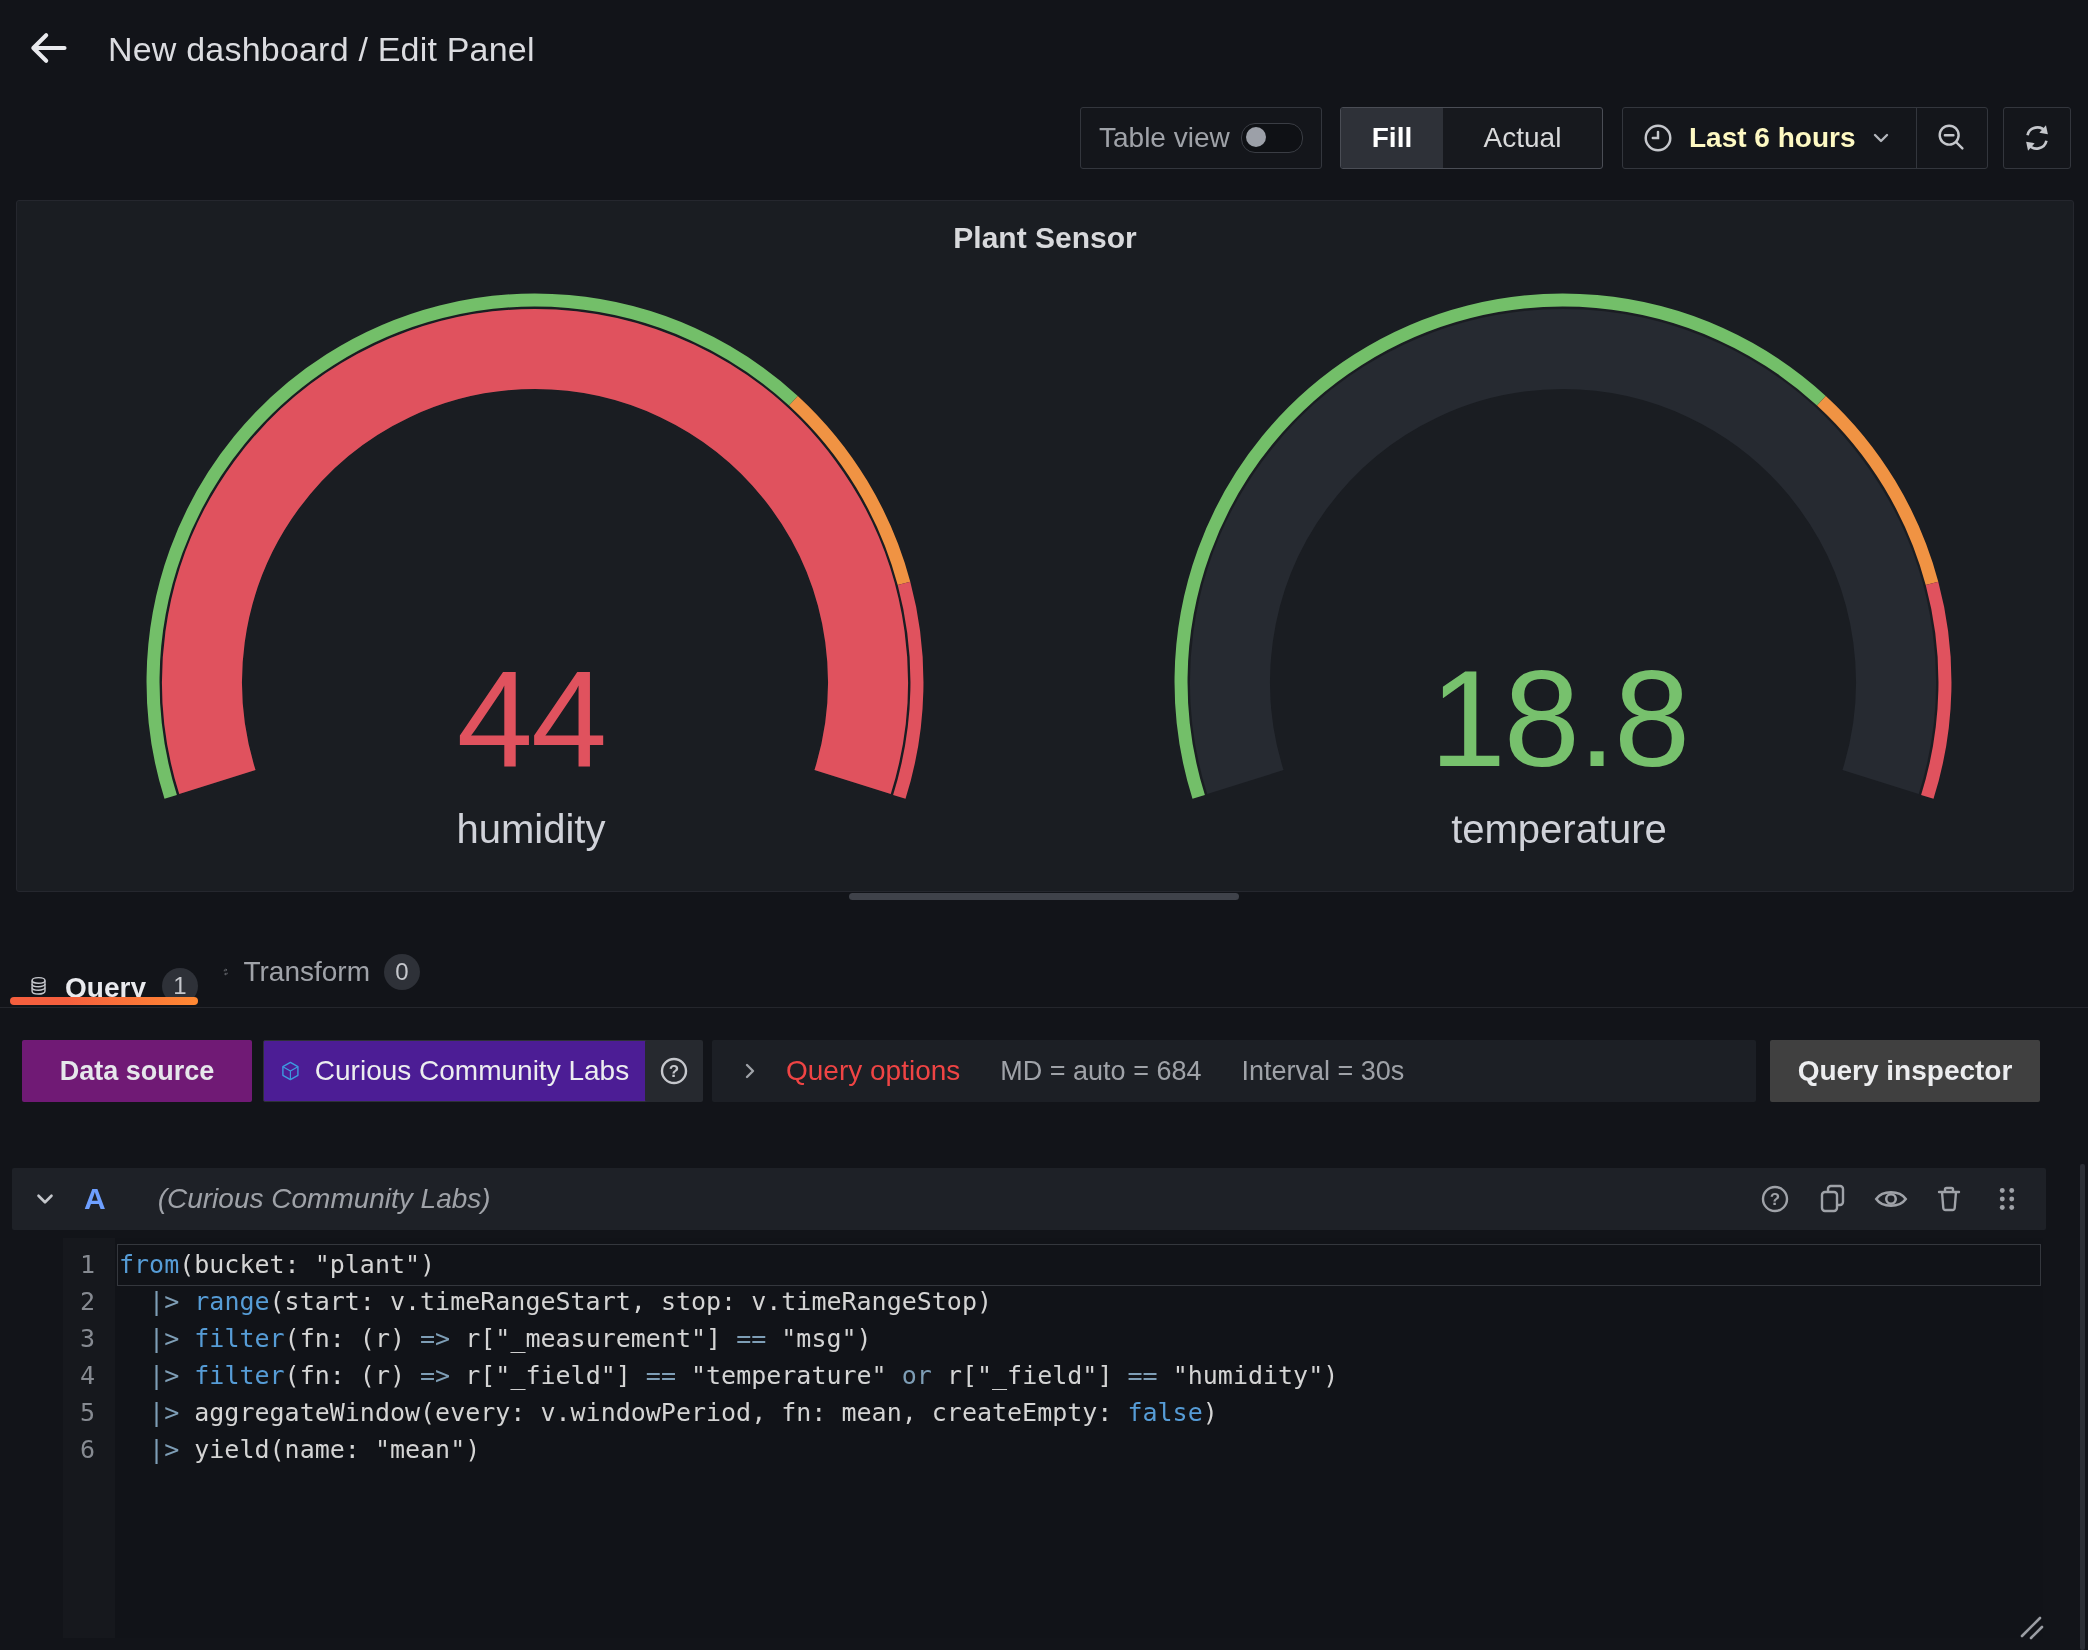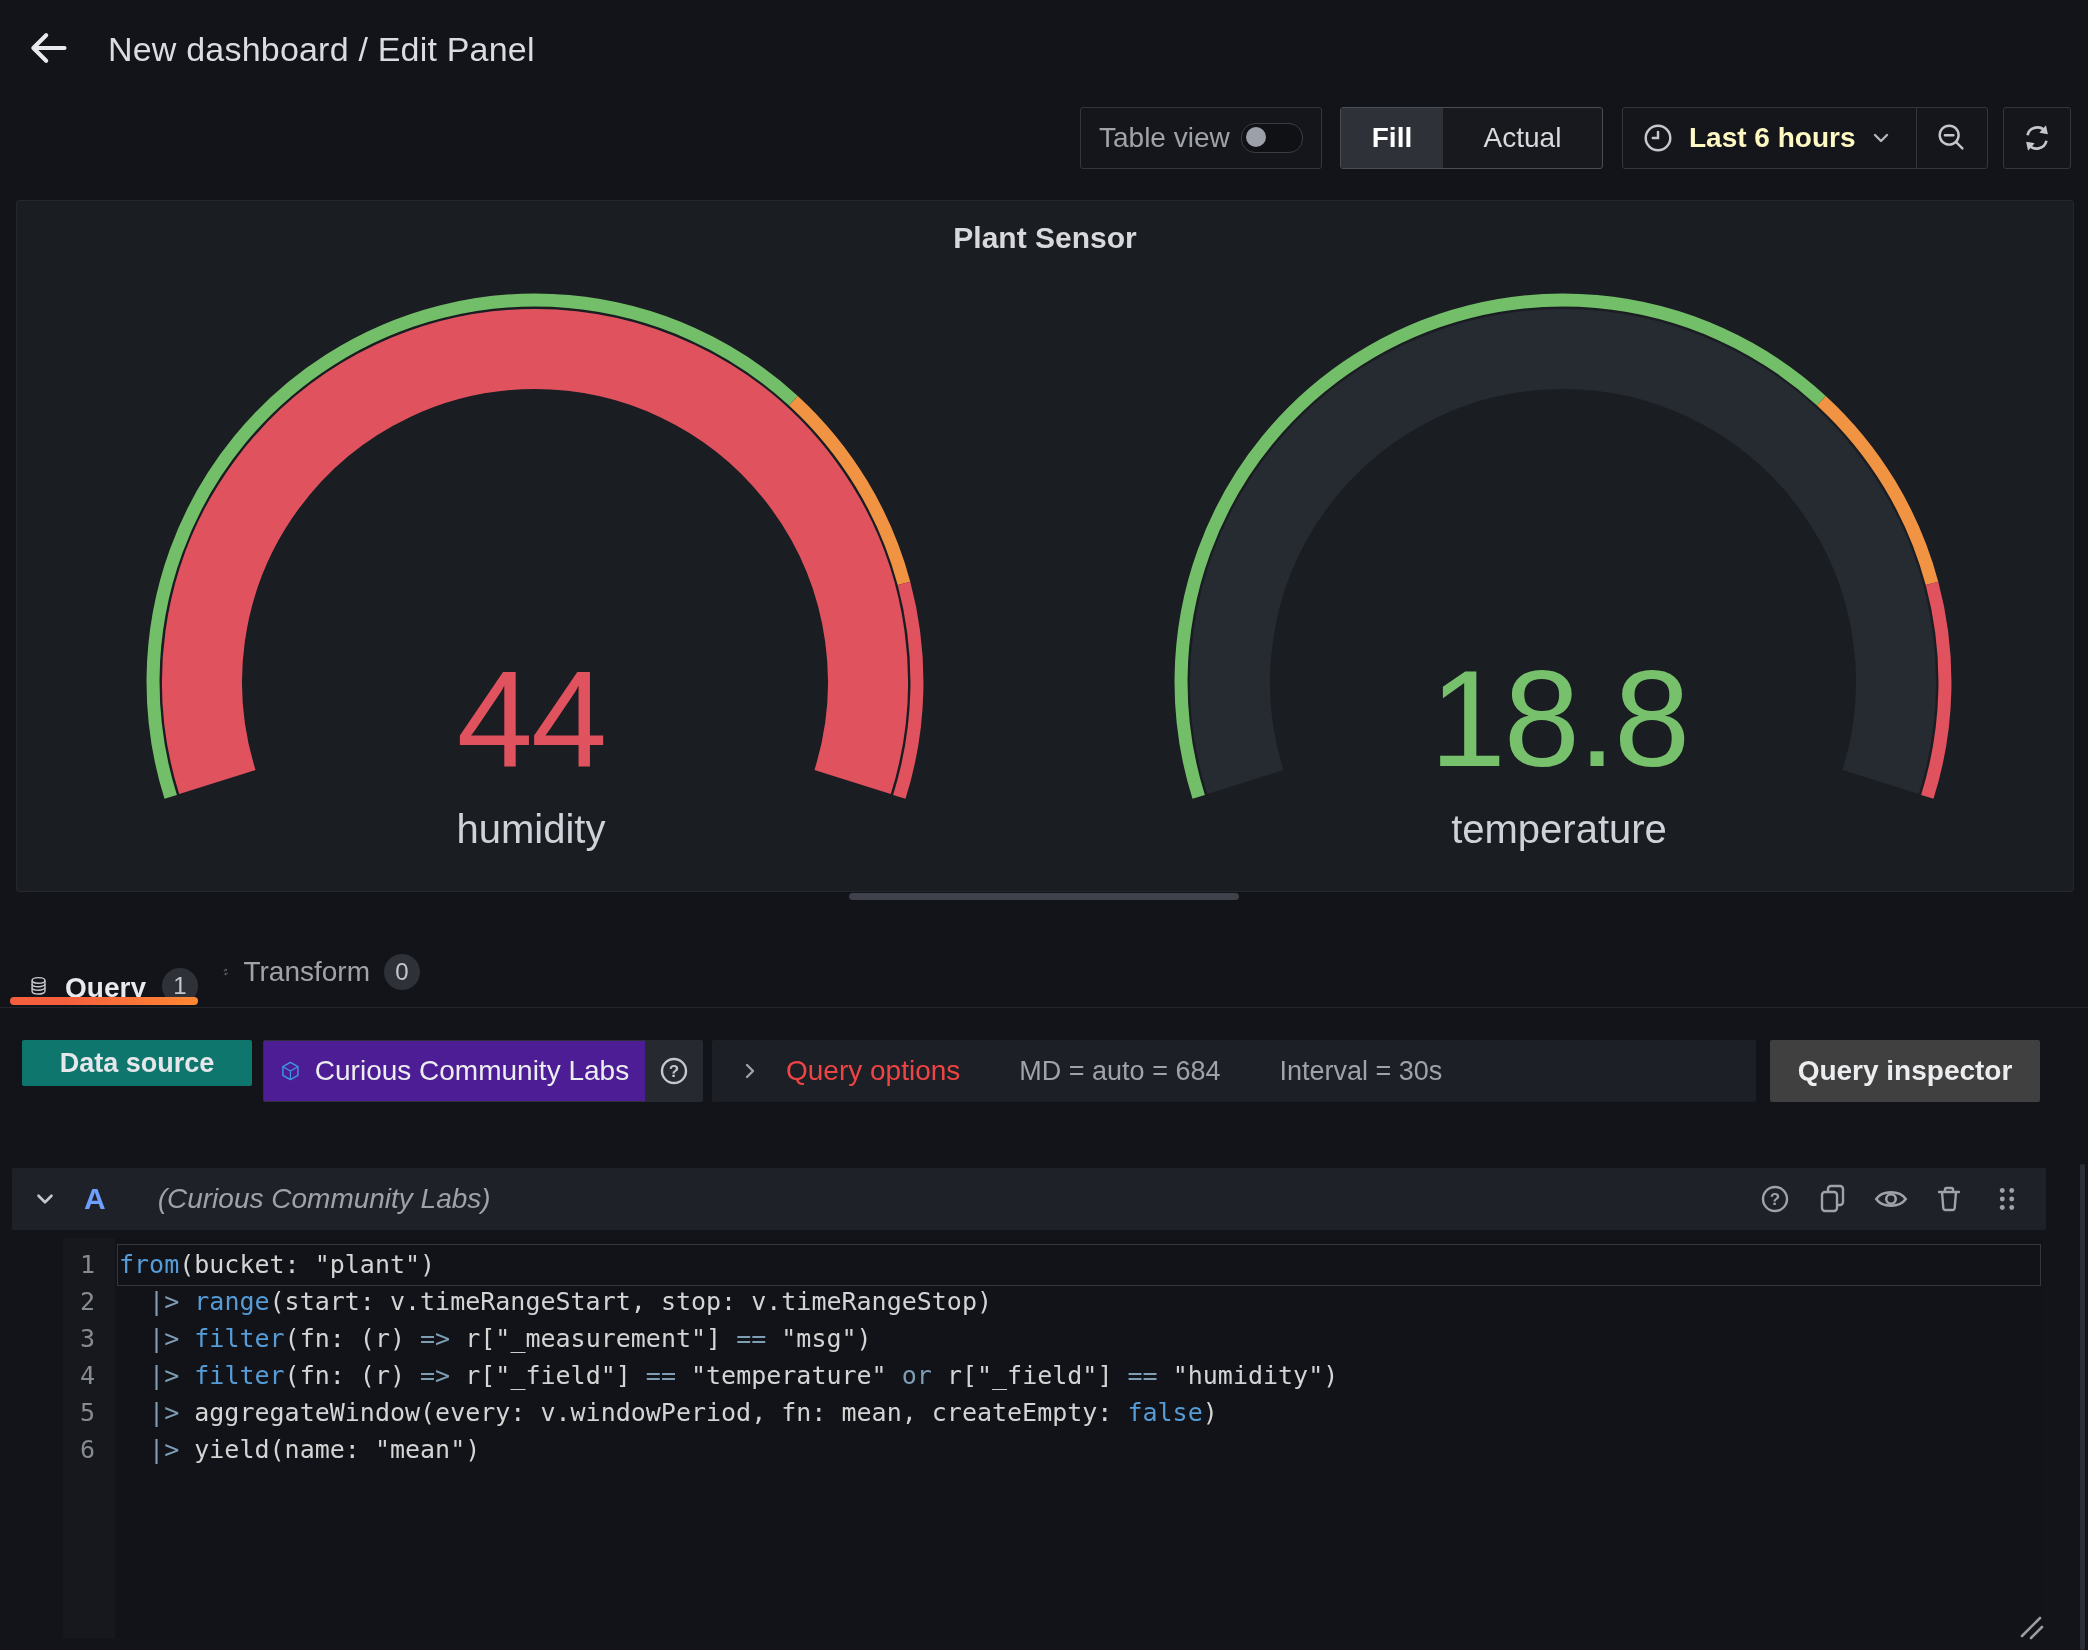--- a/index.html
+++ b/index.html
@@ -43,31 +43,31 @@
   .tab-transform{left:210px;width:210px;padding-left:12px;box-sizing:border-box;gap:14px;}
   .tab-label-active{font-size:28px;font-weight:600;color:#E9EAEE;}
   .tab-label{font-size:28px;color:#9FA2A8;}
   .badge{min-width:14px;height:36px;padding:0 11px;border-radius:18px;background:#2E3138;color:#C5C7CC;
          font-size:24px;display:flex;align-items:center;justify-content:center;}
   .tab-underline{left:10px;top:997px;width:188px;height:8px;border-radius:4px;
                  background:linear-gradient(90deg,#F55F3E 30%,#FF8833 99%);}
   .tabs-divider{left:0;top:1007px;width:2088px;height:1px;background:#24262C;}
 
   
-  .ds-label{left:22px;top:1040px;width:230px;height:46px;background:#0f766e;border-radius:2px;
+  .ds-label{left:22px;top:1040px;width:230px;height:62px;background:#701a75;border-radius:2px;
             display:flex;align-items:center;justify-content:center;font-size:27px;font-weight:700;color:#E6E7EB;}
   .ds-picker{left:263px;top:1040px;width:411px;height:62px;background:#4c1d95;border:1px solid #2E3138;border-radius:2px;
              display:flex;align-items:center;padding:0 16px;gap:14px;box-sizing:border-box;cursor:pointer;}
   .ds-picker-text{font-size:28px;color:#ECEDEF;flex:1;white-space:nowrap;}
   .ds-help{left:645px;top:1040px;width:58px;height:62px;background:#26292F;border-radius:2px;
            display:flex;align-items:center;justify-content:center;cursor:pointer;}
   .ds-qopts{left:712px;top:1040px;width:1044px;height:62px;background:#1C1F25;border-radius:2px;
             display:flex;align-items:center;padding:0 26px;box-sizing:border-box;}
   .qopts-link{font-size:28px;font-weight:500;color:#ef4444;margin-left:24px;cursor:pointer;}
-  .qopts-meta{font-size:27px;color:#9FA2A8;margin-left:59px;}
+  .qopts-meta{font-size:27px;color:#9FA2A8;margin-left:40px;}
   .ds-inspector{left:1770px;top:1040px;width:270px;height:62px;background:#404040;border-radius:2px;
                 display:flex;align-items:center;justify-content:center;font-size:28px;font-weight:600;color:#ECEDEF;cursor:pointer;}
 
   
   .qrow-header{left:12px;top:1168px;width:2034px;height:62px;background:#1E2127;border-radius:2px;
                display:flex;align-items:center;padding:0 20px;box-sizing:border-box;}
   .qrow-ref{font-size:30px;font-weight:700;color:#6E9FFF;margin-left:26px;cursor:pointer;}
   .qrow-hint{font-size:28px;font-style:italic;color:#9FA2A8;margin-left:52px;}
   .qrow-icons{margin-left:auto;display:flex;align-items:center;gap:20px;}
   .qicon{width:38px;height:38px;display:flex;align-items:center;justify-content:center;cursor:pointer;}

